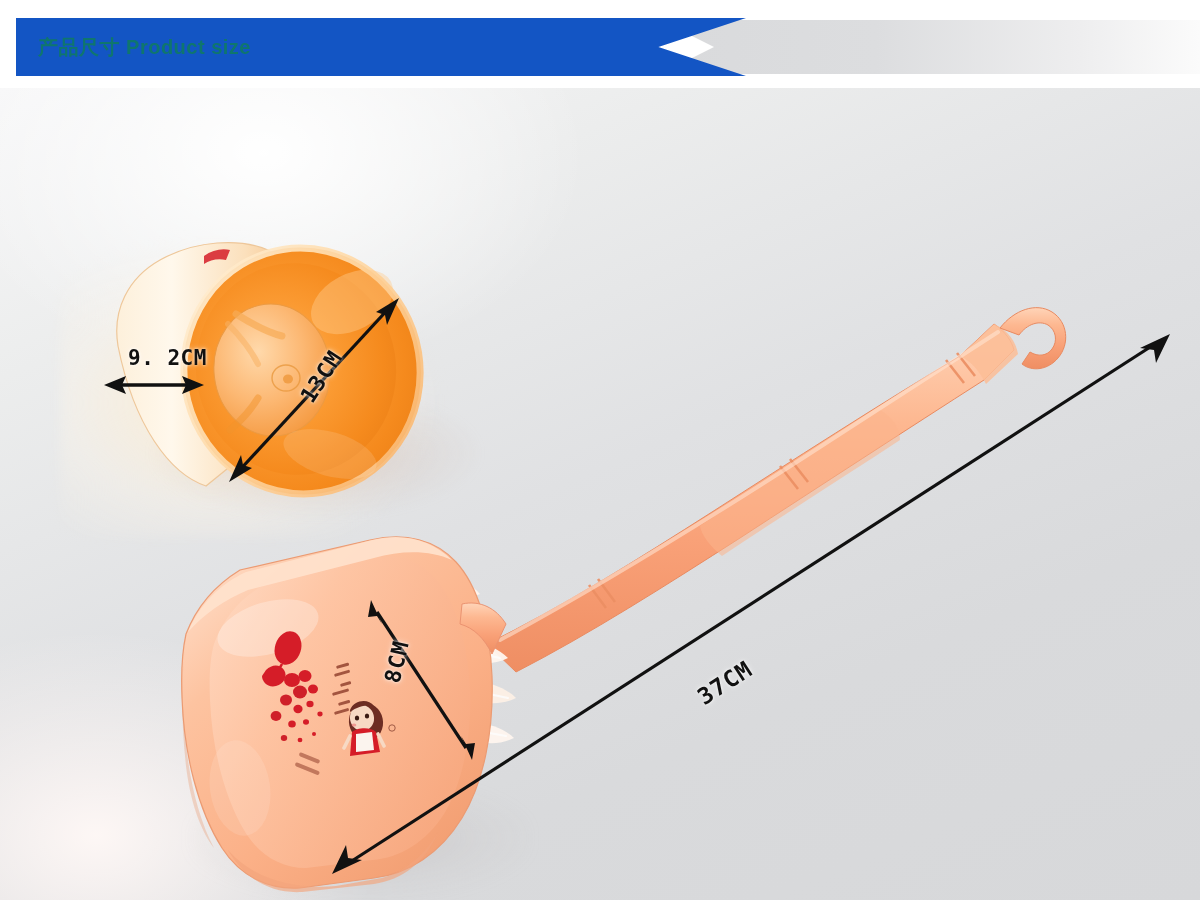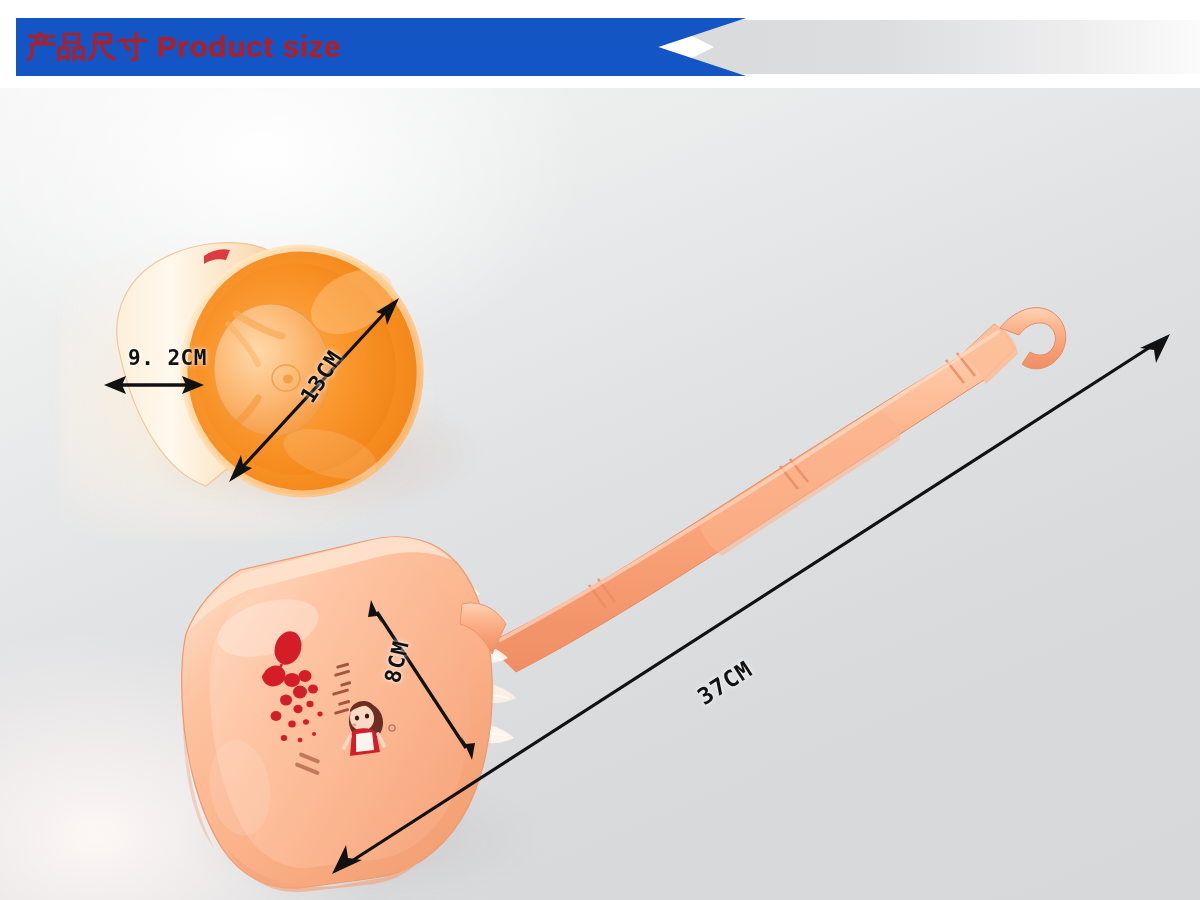--- a/index.html
+++ b/index.html
@@ -41,25 +41,25 @@
     position: absolute;
     left: 16px;
     top: 0;
     width: 730px;
     height: 58px;
     background: #1355c4;
     clip-path: polygon(0 0, 100% 0, 88% 50%, 100% 100%, 0 100%);
   }
   #banner-title {
     position: absolute;
-    left: 26px;
+    left: 38px;
     top: 50%;
     transform: translateY(-50%);
-    color: #b91c1c;
-    font-size: 30px;
+    color: #0f766e;
+    font-size: 20px;
     font-weight: bold;
     letter-spacing: 0.5px;
     white-space: nowrap;
   }
 
   
   #photo {
     position: absolute;
     left: 0;
     top: 88px;

